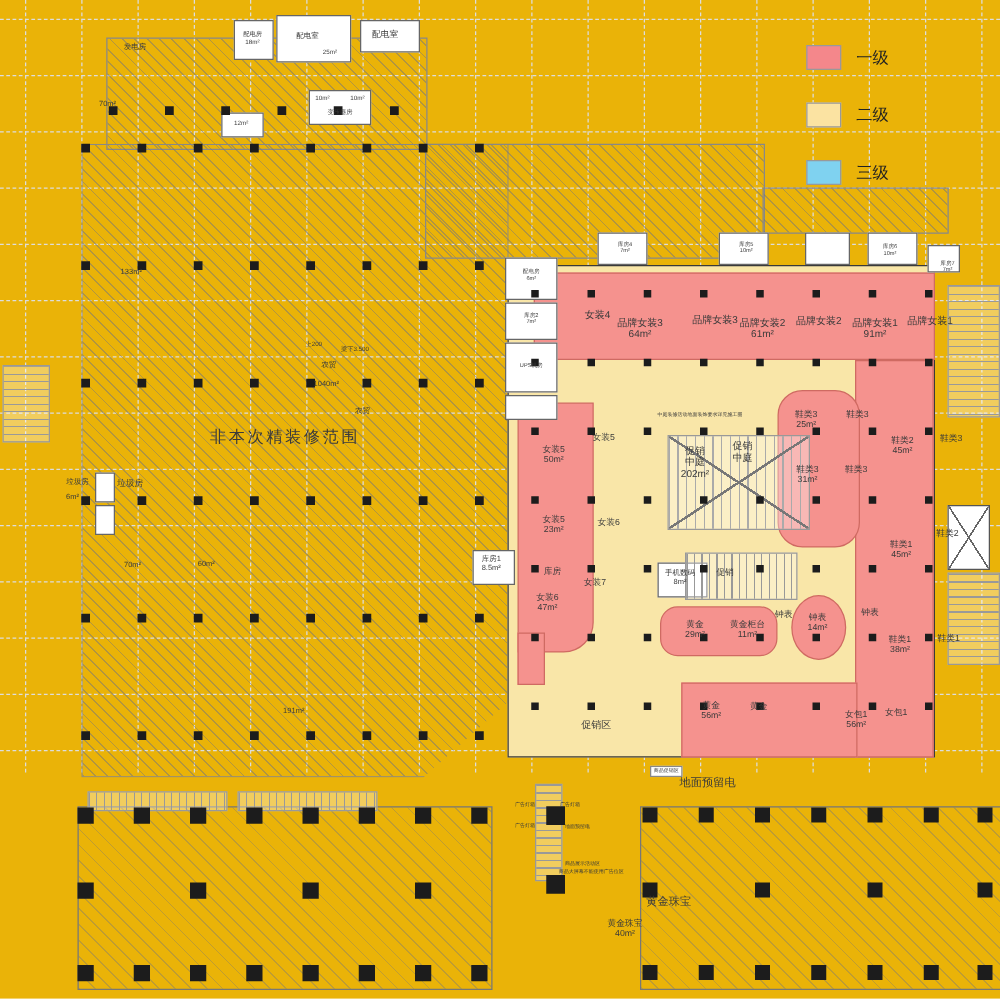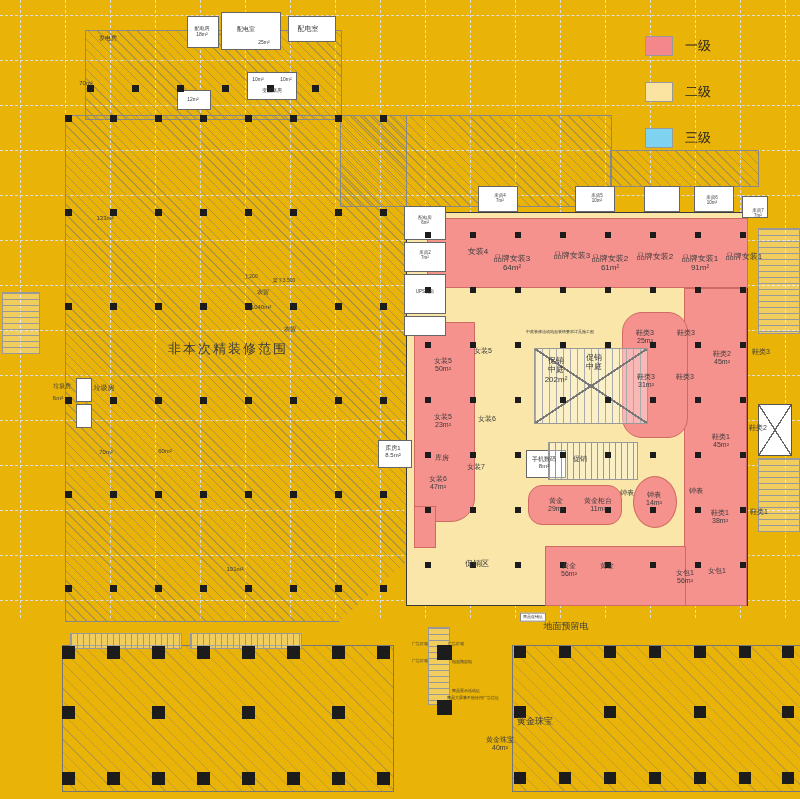--- a/index.html
+++ b/index.html
@@ -329,21 +329,21 @@
     <div class="lbl" style="left: 646px; top: 381px; font-size: 7px;">鞋类3<br>31m²</div>
     <div class="lbl" style="left: 685px; top: 377px; font-size: 7px;">鞋类3</div>
     <div class="lbl" style="left: 721px; top: 441px; font-size: 7px;">鞋类1<br>45m²</div>
     <div class="lbl" style="left: 758px; top: 428px; font-size: 7px;">鞋类2</div>
     <div class="lbl" style="left: 720px; top: 517px; font-size: 7px;">鞋类1<br>38m²</div>
     <div class="lbl" style="left: 759px; top: 512px; font-size: 7px;">鞋类1</div>
     <div class="lbl" style="left: 685px; top: 577px; font-size: 7px;">女包1<br>56m²</div>
     <div class="lbl" style="left: 717px; top: 571px; font-size: 7px;">女包1</div>
     <div class="lbl" style="left: 569px; top: 570px; font-size: 7px;">黄金<br>56m²</div>
     <div class="lbl" style="left: 607px; top: 566px; font-size: 7px;">黄金</div>
-    <div class="lbl" style="left: 477px; top: 564px; font-size: 8px;">促销区</div>
+    <div class="lbl" style="left: 477px; top: 580px; font-size: 8px;">促销区</div>
     <div class="lbl" style="left: 425px; top: 220px; font-size: 4.5px;">配电房<br>6m²</div>
     <div class="lbl" style="left: 425px; top: 255px; font-size: 4.5px;">库房2<br>7m²</div>
     <div class="lbl" style="left: 425px; top: 292px; font-size: 4.5px;">UPS机房</div>
     <div class="lbl" style="left: 500px; top: 198px; font-size: 4.5px;">库房4<br>7m²</div>
     <div class="lbl" style="left: 597px; top: 198px; font-size: 4.5px;">库房5<br>10m²</div>
     <div class="lbl" style="left: 712px; top: 200px; font-size: 4.5px;">库房6<br>10m²</div>
     <div class="lbl" style="left: 758px; top: 213px; font-size: 4.5px;">库房7<br>7m²</div>
     <div class="lbl" style="left: 560px; top: 332px; font-size: 4px;">中庭装修活动地面装饰要求详见施工图</div>
     <div class="lbl" style="left: 566px; top: 626px; font-size: 9px;">地面预留电</div>
     <div class="lbl" style="left: 535px; top: 721px; font-size: 9px;">黄金珠宝</div>

